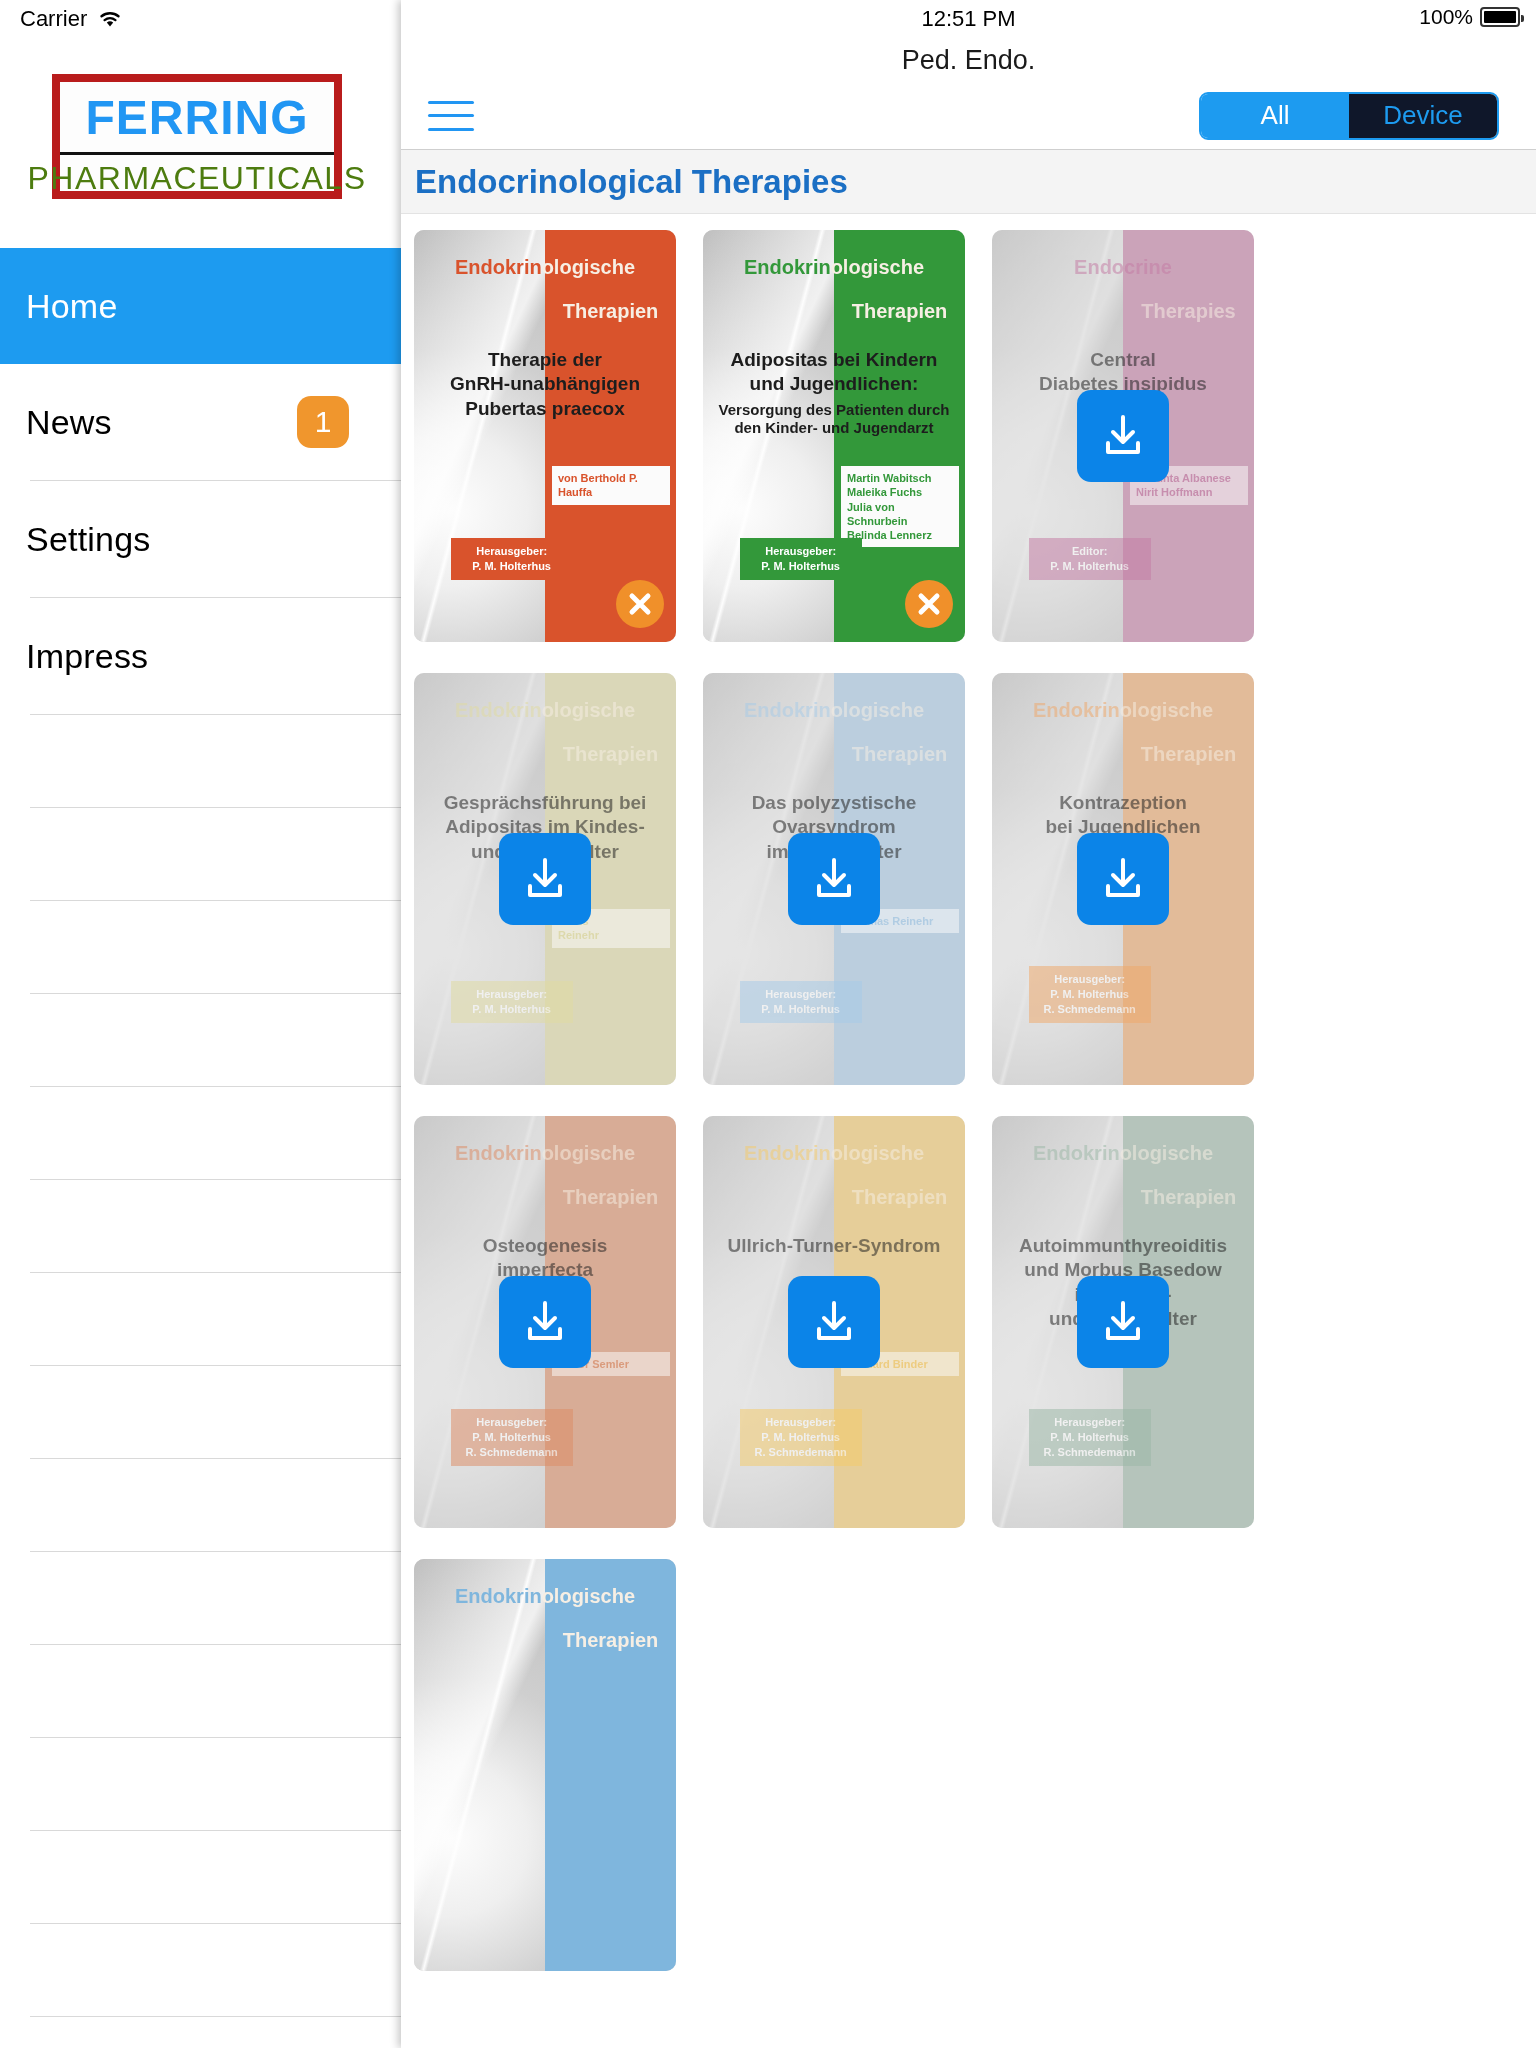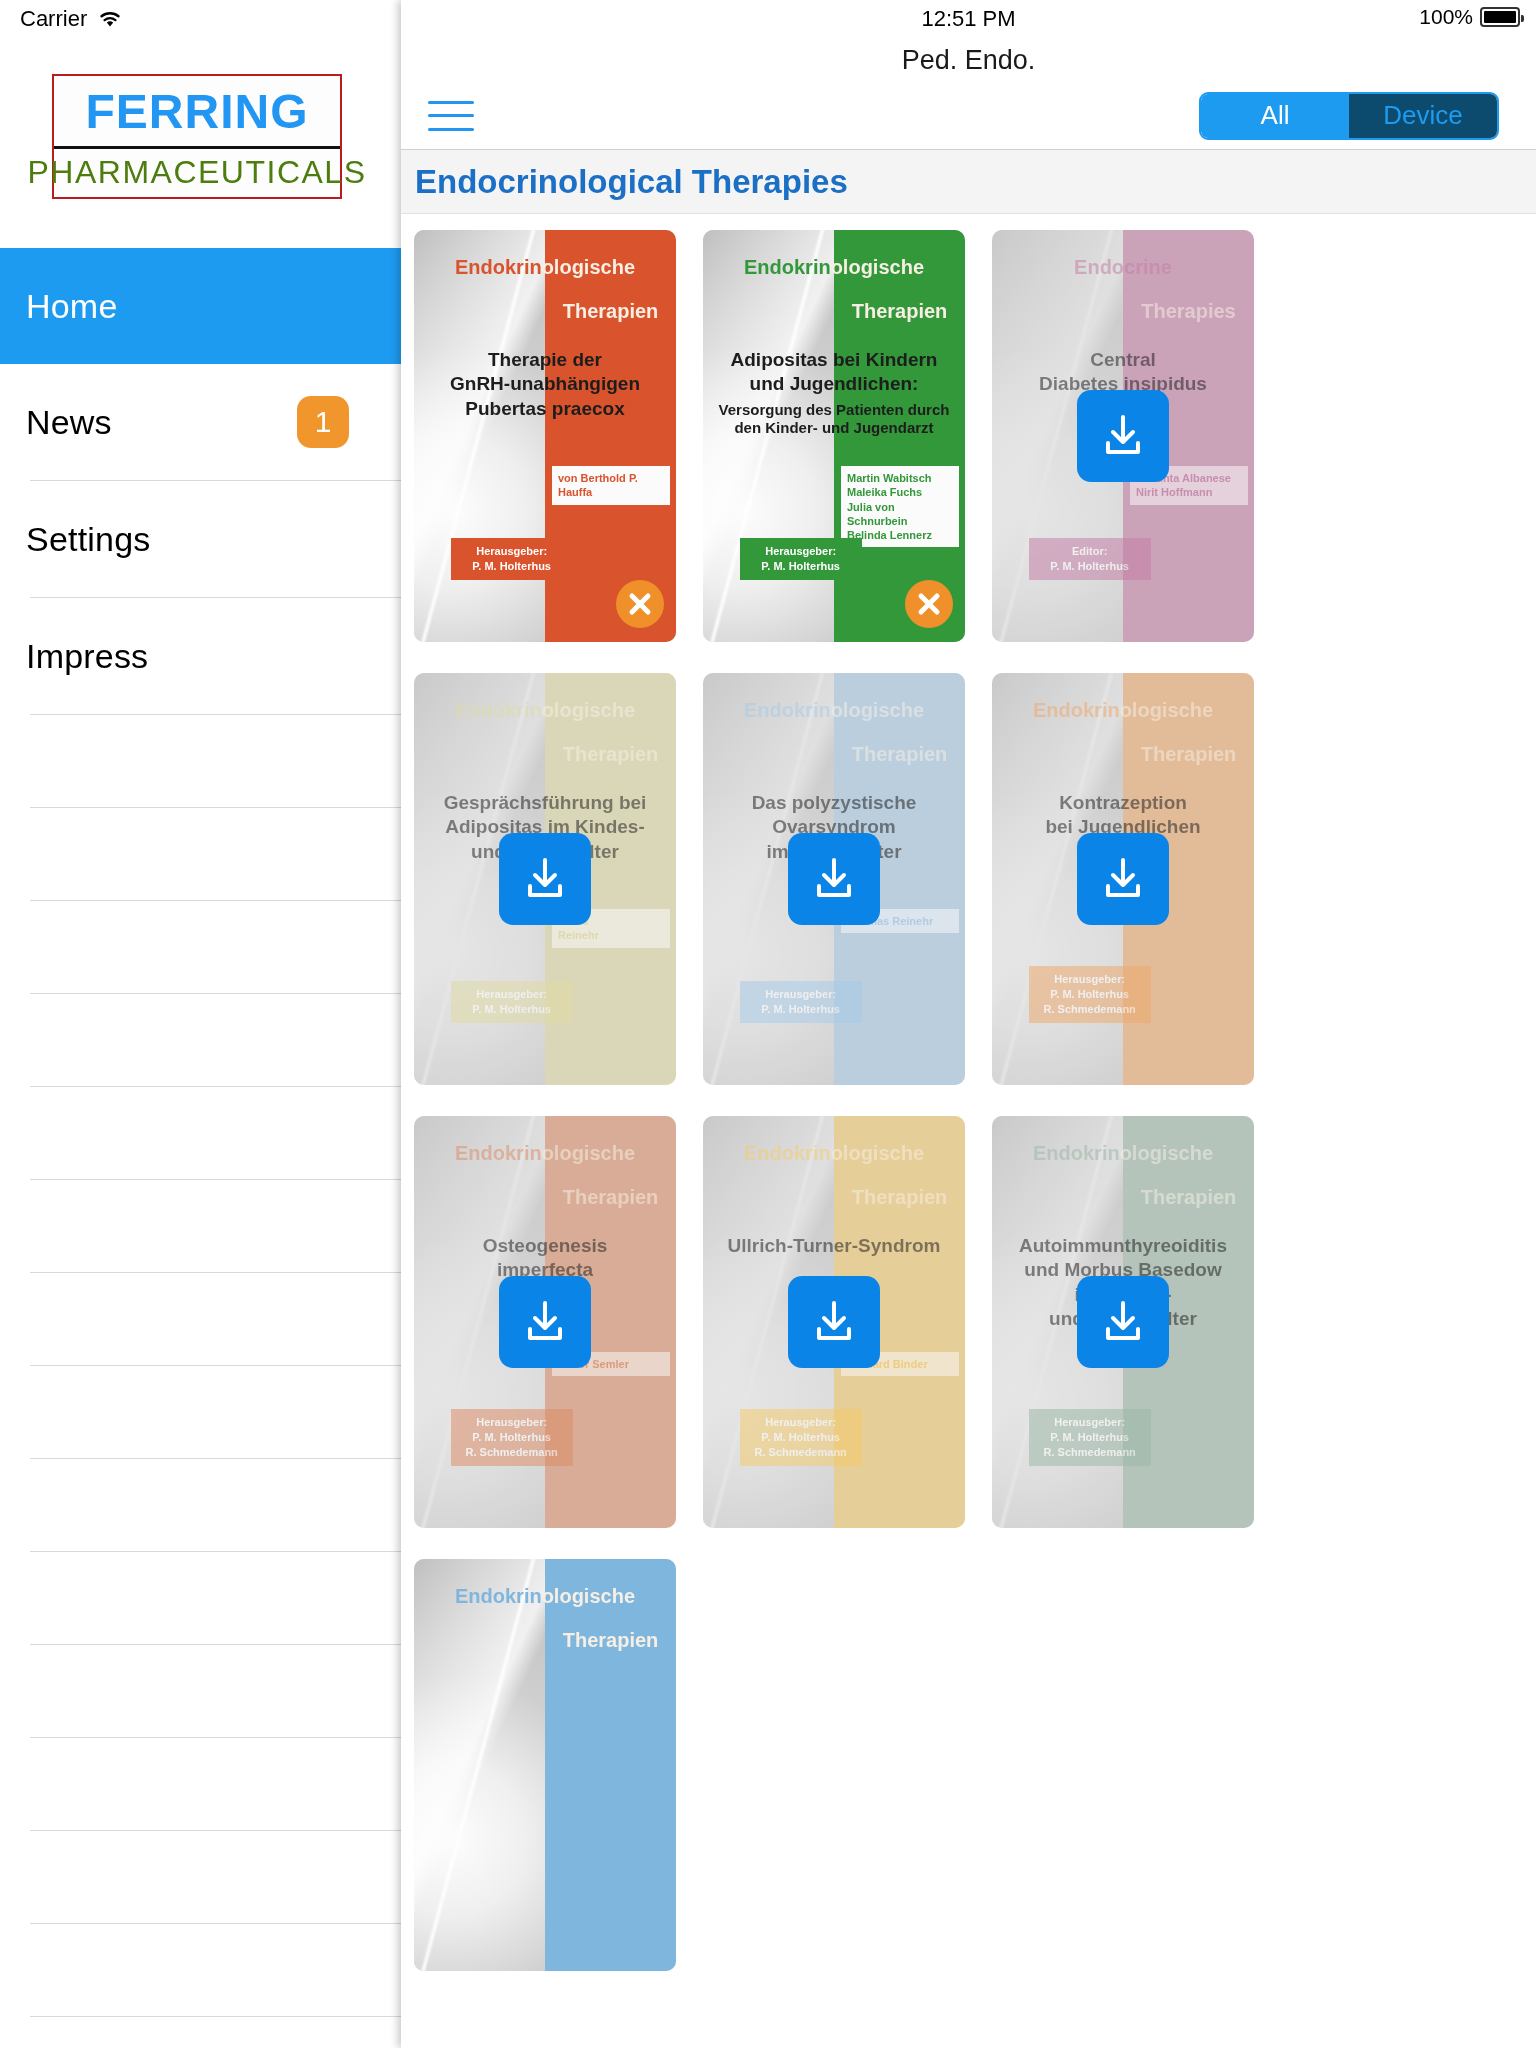--- a/index.html
+++ b/index.html
@@ -21,21 +21,21 @@
   .status-left {
     position: absolute; left: 20px; top: 6px;
     display: flex; align-items: center; gap: 10px;
     font-size: 22px; color: #000;
   }
   .wifi-icon { display: inline-block; width: 26px; height: 20px; }
 
   .logo-wrap {
     position: absolute; left: 52px; top: 74px;
     width: 290px; height: 125px;
-    border: 2px solid #b91c1c;
+    border: 8px solid #b91c1c;
     background: #fdfdfd;
   }
   .logo-top {
     height: 73px; display: flex; align-items: center; justify-content: center;
     border-bottom: 3px solid #111;
   }
   .logo-top span {
     font-family: "Liberation Sans", sans-serif;
     font-weight: bold; font-size: 48px; letter-spacing: 1px;
     color: #2196f3;
@@ -112,21 +112,21 @@
   }
   .hamburger i { display: block; height: 3px; background: #2196f3; border-radius: 2px; }
   .segmented {
     position: absolute; right: 37px; top: 50%; transform: translateY(-50%);
     display: flex; border: 2px solid #1d9bf0; border-radius: 9px; overflow: hidden;
     height: 48px;
     text-align: right;
   }
   .seg {
     width: 148px; display: flex; align-items: center; justify-content: center;
-    font-size: 26px; color: #1d9bf0; background: #0c4a6e;
+    font-size: 26px; color: #1d9bf0; background: #0f172a;
   }
   .seg.sel { background: #1d9bf0; color: #fff; }
 
   .section-header {
     height: 64px; background: #f4f4f4;
     display: flex; align-items: center;
     padding-left: 14px;
     border-bottom: 1px solid #e3e3e3;
   }
   .section-header span {

